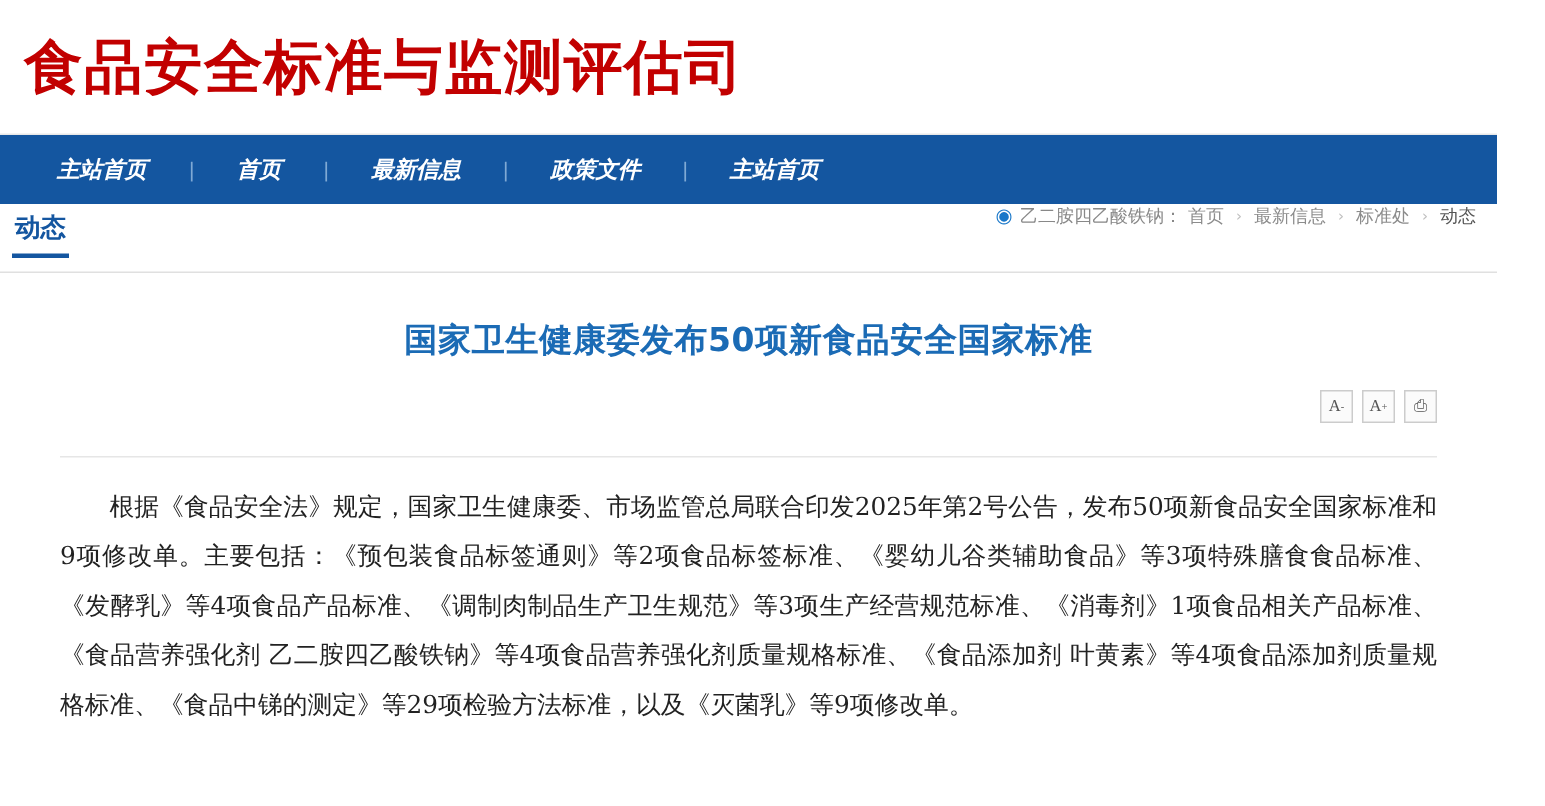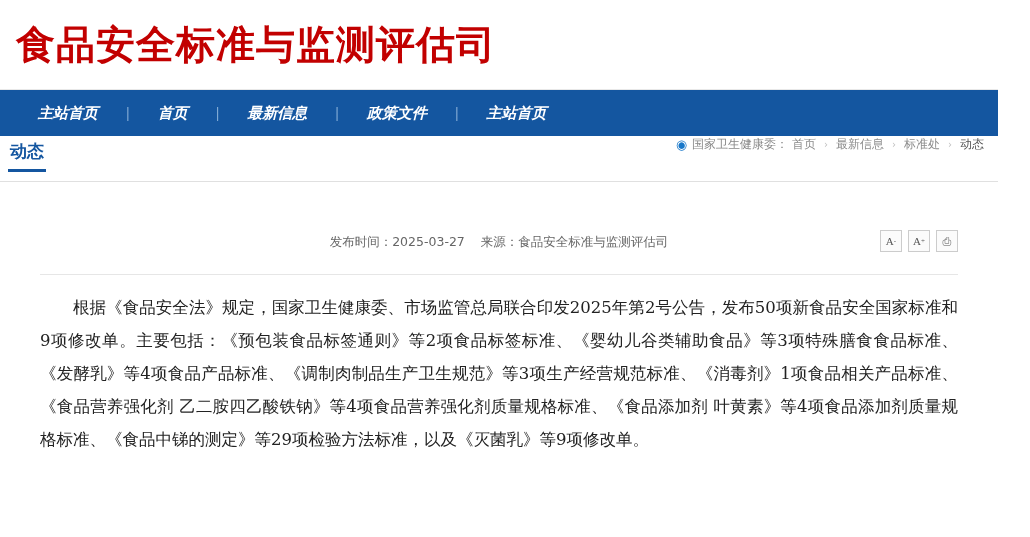--- a/index.html
+++ b/index.html
@@ -175,37 +175,35 @@
     <div class="nav-sep">|</div>
     <div class="nav-item">政策文件</div>
     <div class="nav-sep">|</div>
     <div class="nav-item">主站首页</div>
   </div>
 
   <div class="crumb-row">
     <div class="section-label">动态</div>
     <div class="crumb">
       <span class="pin">◉</span>
-      <span>国家卫生健康委：</span>
+      <span>乙二胺四乙酸铁钠：</span>
       <span class="crumb-link">首页</span>
       <span class="crumb-arrow">›</span>
       <span class="crumb-link">最新信息</span>
       <span class="crumb-arrow">›</span>
       <span class="crumb-link">标准处</span>
       <span class="crumb-arrow">›</span>
       <span class="crumb-current">动态</span>
     </div>
   </div>
 
   <div class="article">
+    <div class="article-title">国家卫生健康委发布50项新食品安全国家标准</div>
 
     <div class="meta-row">
-      <div class="meta-text">
-        <span>发布时间：</span><span>2025-03-27</span><span class="gap"></span><span>来源：</span><span>食品安全标准与监测评估司</span>
-      </div>
       <div class="tool-group">
         <div class="tool-btn">
             <span>A</span>
             <sup>-</sup>
           </div>
         <div class="tool-btn">
             <span>A</span>
             <sup>+</sup>
           </div>
         <div class="tool-btn">

